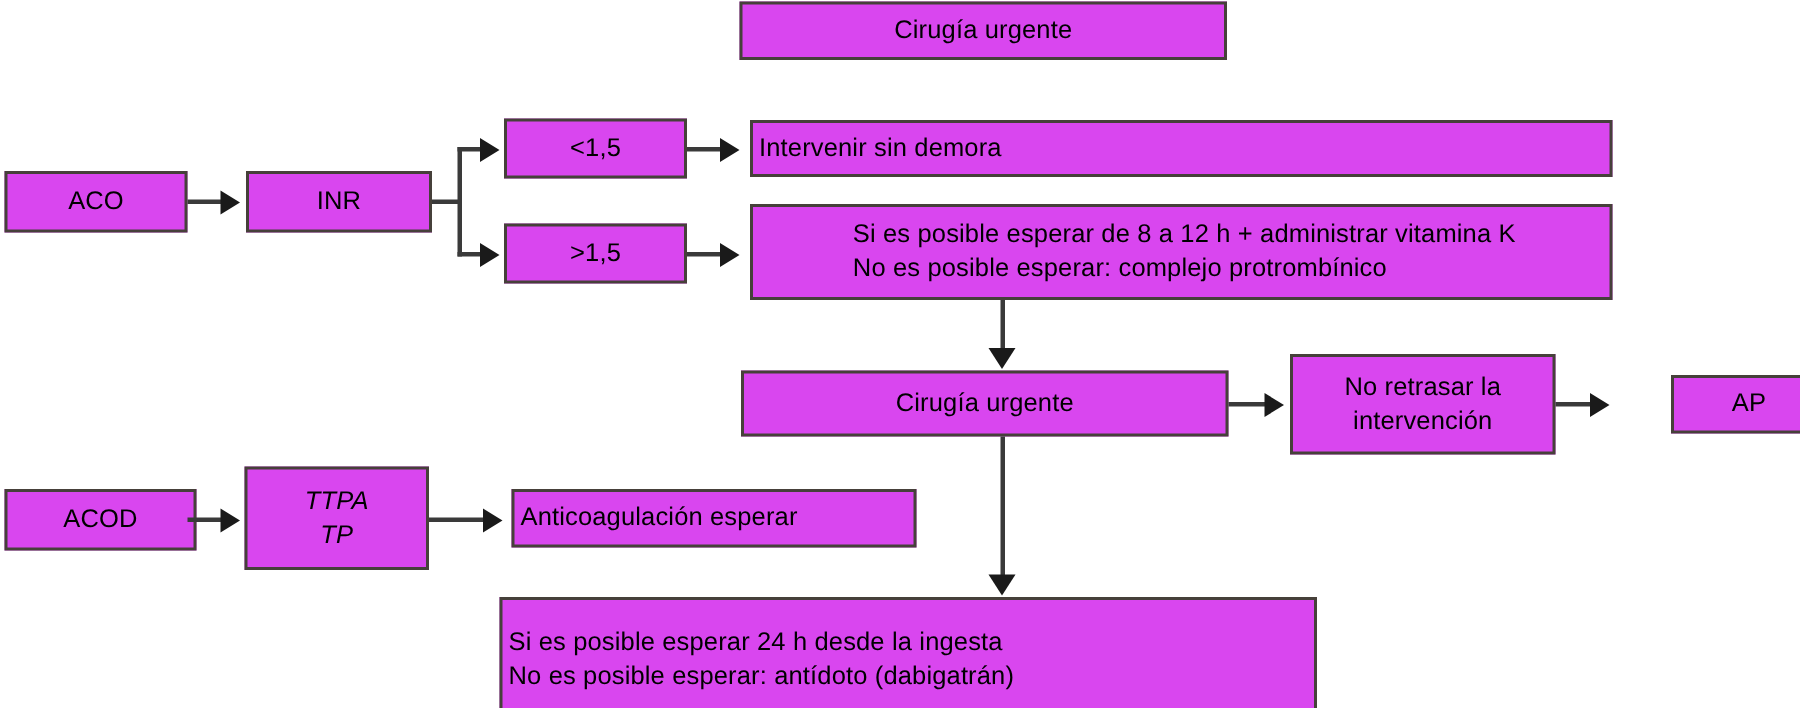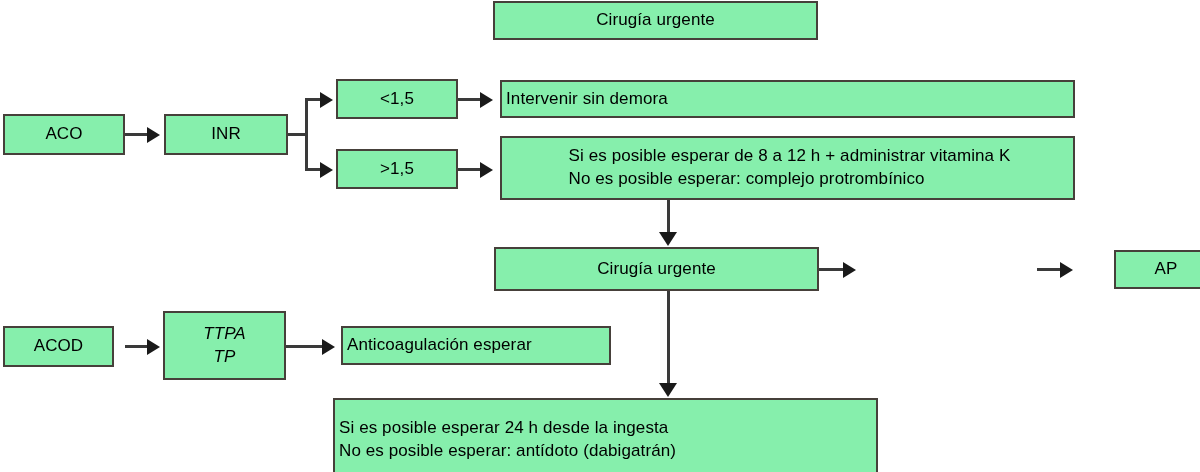--- a/index.html
+++ b/index.html
@@ -13,21 +13,21 @@
   #canvas {
     position: relative;
     width: 1200px;
     height: 472px;
     background: #ffffff;
     overflow: hidden;
   }
   .node {
     position: absolute;
     box-sizing: border-box;
-    background: #86efac;
+    background: #d946ef;
     border: 2px solid #46403A;
     color: #000000;
     display: flex;
     align-items: center;
     font-size: 17px;
     line-height: 1.35;
     letter-spacing: 0.1px;
     white-space: pre-line;
   }
   .node.center {
@@ -126,32 +126,36 @@
   <div class="vline" style="left:667px; top:200px; height:34px;"></div>
   <div class="arrow-d" style="left:659px; top:232px;"></div>
 
   <div class="node center" style="left:494px; top:247px; width:325px; height:44px;">
     <span class="txt">Cirugía urgente</span>
   </div>
 
   <div class="hline" style="left:819px; top:268px; width:26px;"></div>
   <div class="arrow-r" style="left:843px; top:262px;"></div>
 
+  <div class="node center" style="left:860px; top:236px; width:177px; height:67px;">
+    <span class="txt">No retrasar la
+intervención</span>
+  </div>
 
   <div class="hline" style="left:1037px; top:268px; width:25px;"></div>
   <div class="arrow-r" style="left:1060px; top:262px;"></div>
 
   <div class="node center" style="left:1078px; top:250px; width:104px; height:39px;margin-left:36px;">
     <span class="txt">AP</span>
   </div>
 
   <div class="vline" style="left:667px; top:291px; height:94px;"></div>
   <div class="arrow-d" style="left:659px; top:383px;"></div>
 
-  <div class="node center" style="left:3px; top:326px; width:111px; height:41px;">
+  <div class="node center" style="left:3px; top:326px; width:128px; height:41px;">
     <span class="txt">ACOD</span>
   </div>
 
   <div class="hline" style="left:125px; top:345px; width:24px;"></div>
   <div class="arrow-r" style="left:147px; top:339px;"></div>
 
   <div class="node center" style="left:163px; top:311px; width:123px; height:69px;font-style:italic;">
     <span class="txt">TTPA
 TP</span>
   </div>

